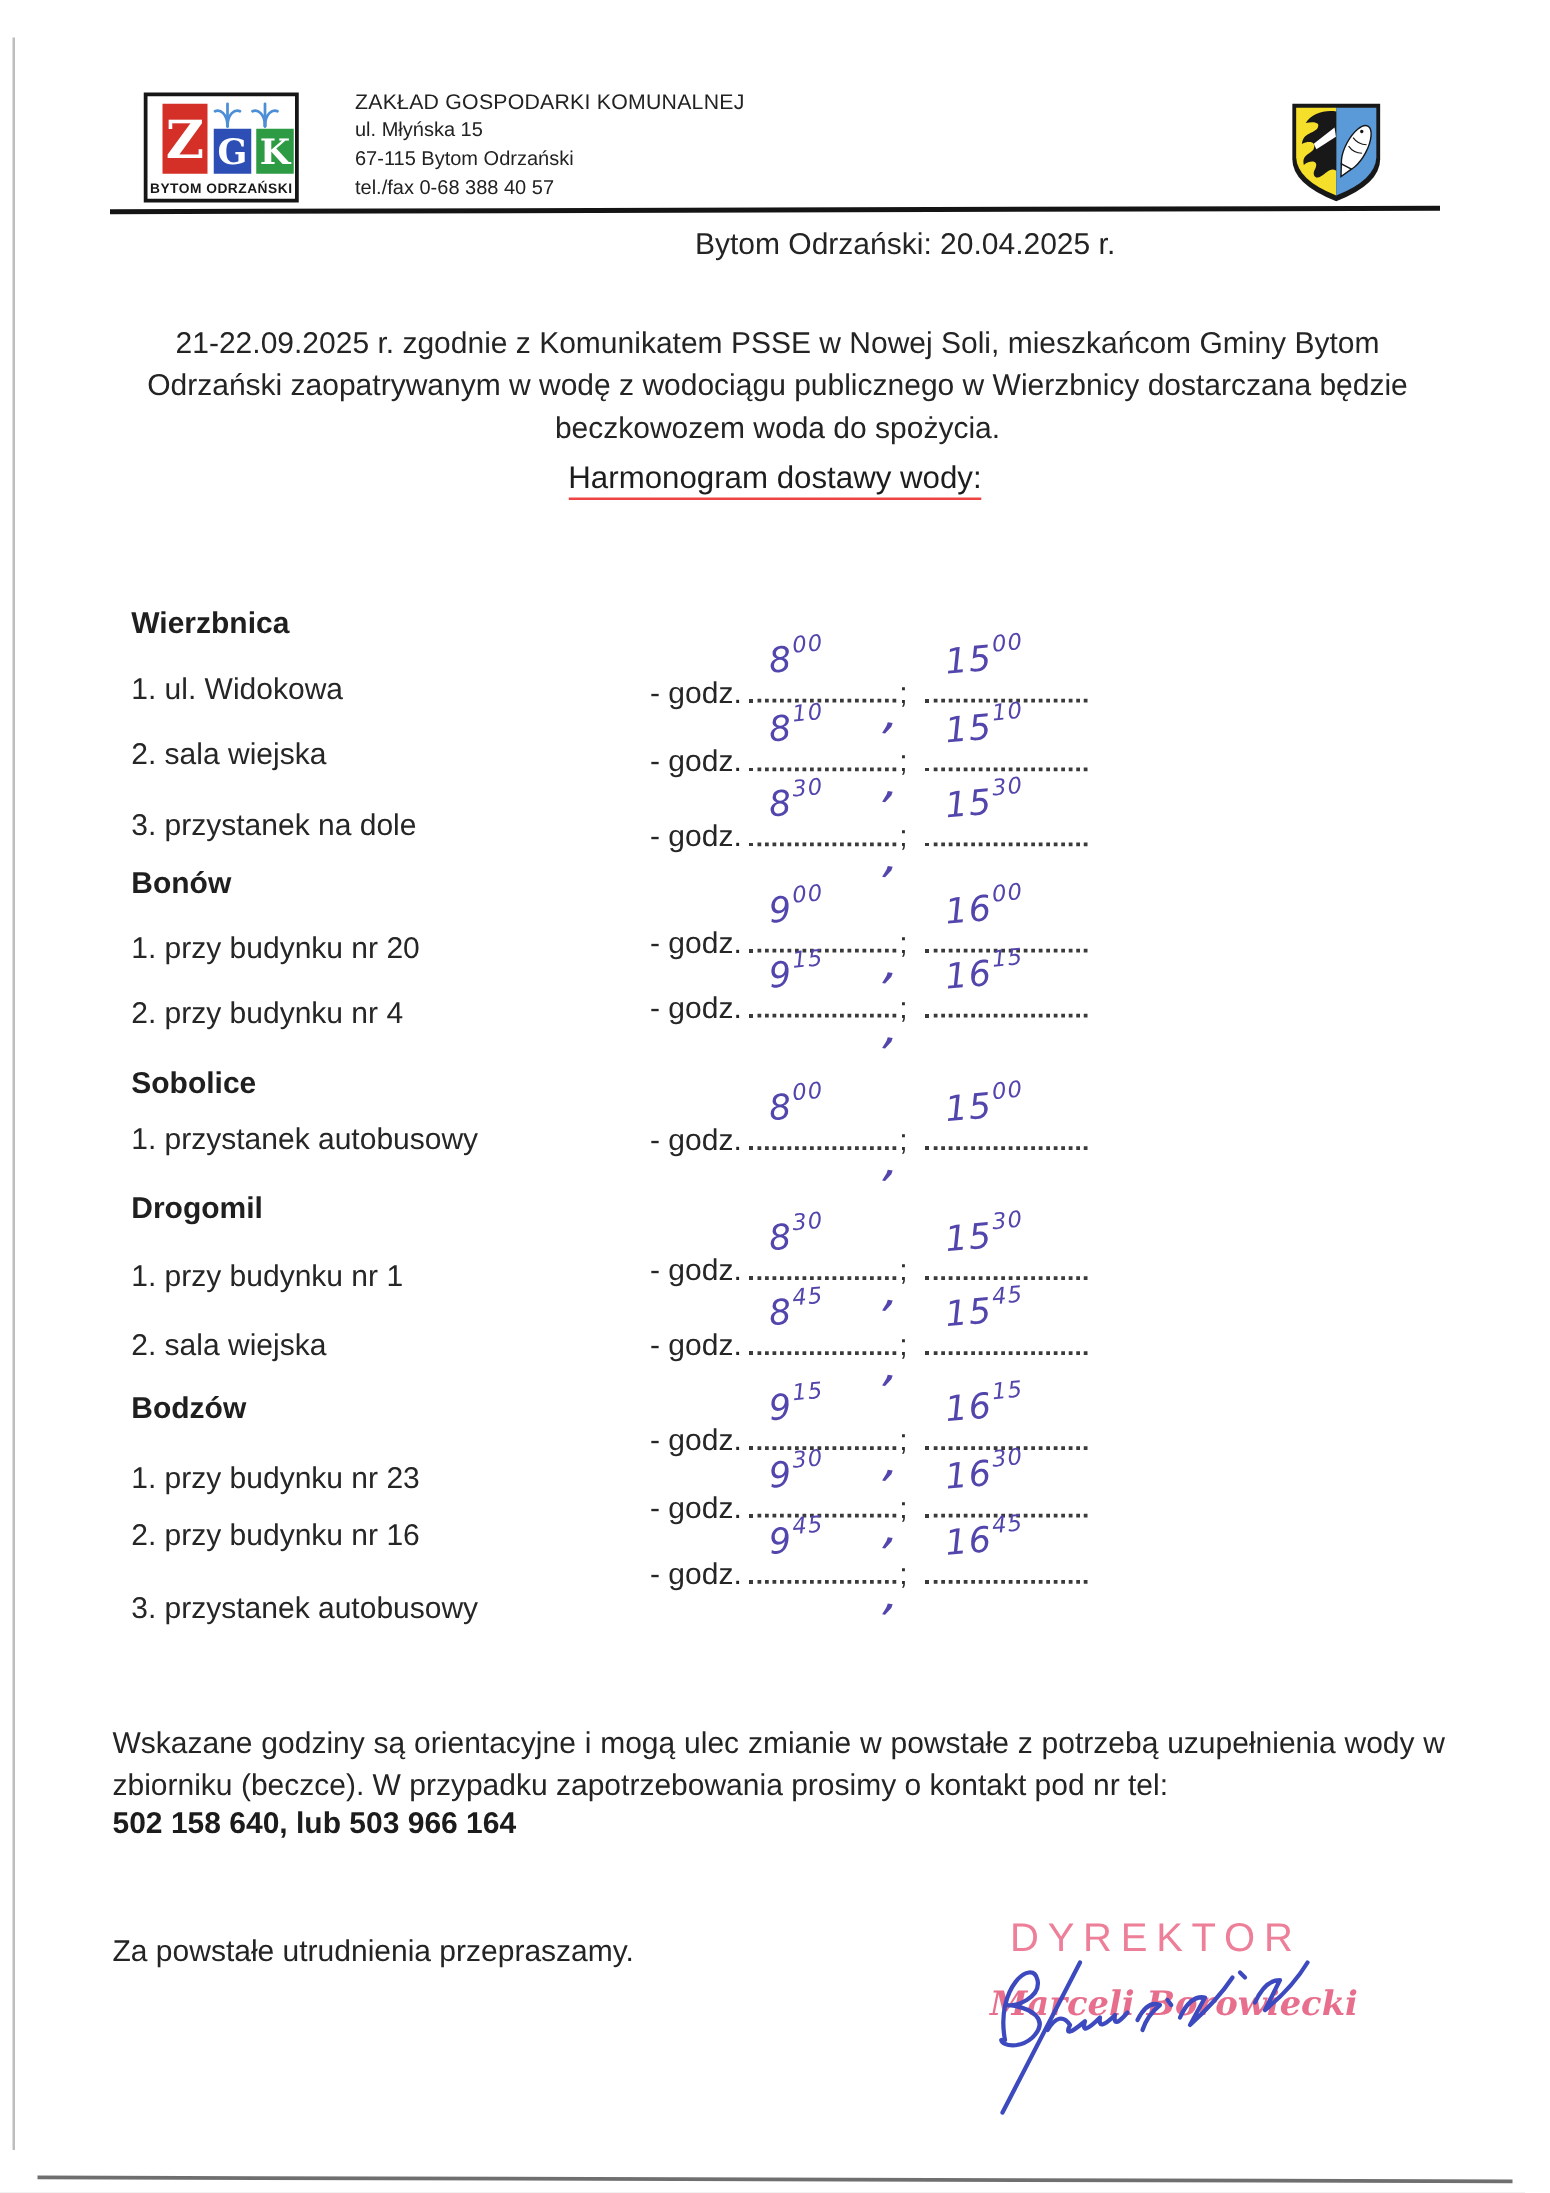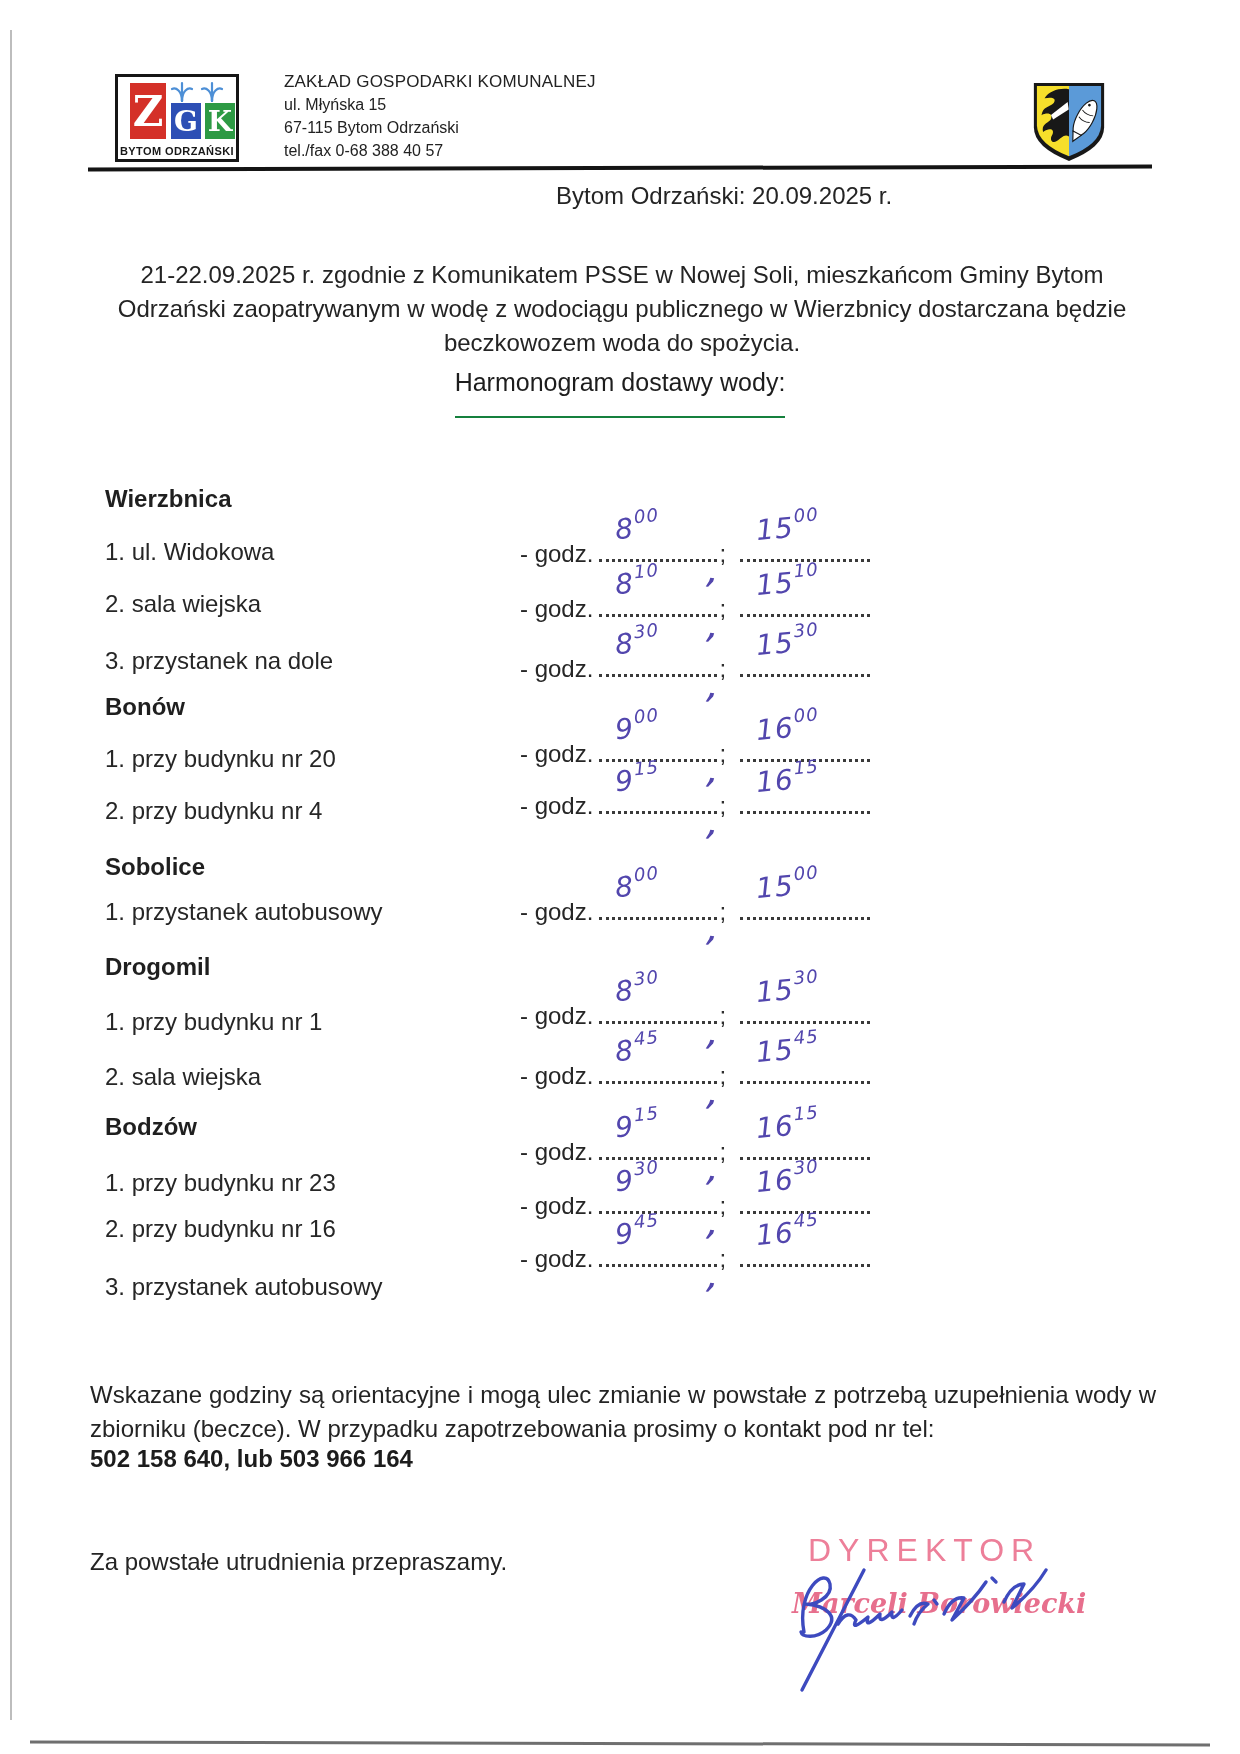--- a/index.html
+++ b/index.html
@@ -39,21 +39,21 @@
 
   .head-rule { position:absolute; left:88px; top:166px; width:1064px; height:4px; background:#141414; transform:rotate(-0.15deg); }
 
   
   .date-line { position:absolute; left:556px; top:182px; font-size:24px; color:#242424; }
   .intro-line { position:absolute; left:90px; top:218px; width:1060px; text-align:center; font-size:24px; color:#242424; }
   .intro-paragraph { position:absolute; left:90px; top:258px; width:1064px; text-align:center;
     font-size:24px; line-height:34px; color:#242424; }
   .schedule-heading { position:absolute; left:90px; top:368px; width:1060px; text-align:center;
     font-size:25px; color:#1d1d1d; }
-  .schedule-heading span { border-bottom:2px solid #15803d; padding-bottom:20px; }
+  .schedule-heading span { border-bottom:2px solid #ef4444; padding-bottom:2px; }
 
   
   .section-name { position:absolute; left:105px; font-size:24px; font-weight:bold; color:#1f1f1f; }
   .item-label { position:absolute; left:105px; font-size:24px; color:#262626; }
   .godz-row { position:absolute; left:520px; height:40px; white-space:nowrap; }
   .godz-label { font-size:24px; color:#262626; vertical-align:baseline; }
   .dots { display:inline-block; position:relative; height:22px; border-bottom:3px dotted #3a3a3a; vertical-align:baseline; }
   .dots.d1 { width:118px; margin-left:6px; }
   .dots.d2 { width:130px; margin-left:14px; }
   .printed-semi { display:inline-block; font-size:24px; color:#2e2e2e; margin-left:2px; vertical-align:baseline; }
@@ -120,21 +120,21 @@
         <path d="M64,72 L76,72 L70,84 Z" fill="#ffffff" stroke="#181818" stroke-width="1.5"></path>
         <circle cx="67" cy="32" r="1.8" fill="#181818"></circle>
         <path d="M62,42 Q70,46 78,42" stroke="#181818" stroke-width="1.2" fill="none"></path>
         <path d="M62,52 Q70,56 78,52" stroke="#181818" stroke-width="1.2" fill="none"></path>
       </g>
     </svg>
 
     <div class="head-rule"></div>
   </div>
 
-  <div class="date-line">Bytom Odrzański: 20.09.2025 r.</div>
+  <div class="date-line">Bytom Odrzański: 20.04.2025 r.</div>
   <div class="intro-paragraph">21-22.09.2025 r. zgodnie z Komunikatem PSSE w Nowej Soli, mieszkańcom Gminy Bytom Odrzański zaopatrywanym w wodę z wodociągu publicznego w Wierzbnicy dostarczana będzie beczkowozem woda do spożycia.</div>
   <div class="schedule-heading"><span>Harmonogram dostawy wody:</span></div>
 
   <div id="schedule">
       <div class="section-name" style="top: 485px;">Wierzbnica</div>
       <div class="item-label" style="top: 538px;">1. ul. Widokowa</div>
       <div class="godz-row" style="top: 540px;"><span class="godz-label">- godz.</span><span class="dots d1"><span class="hw hw-time"><span>8</span><sup>00</sup></span></span><span class="printed-semi">;</span><span class="hw hw-semi" style="left: 188px;">,</span><span class="dots d2"><span class="hw hw-time"><span>15</span><sup>00</sup></span></span></div>
       <div class="item-label" style="top: 590px;">2. sala wiejska</div>
       <div class="godz-row" style="top: 595px;"><span class="godz-label">- godz.</span><span class="dots d1"><span class="hw hw-time"><span>8</span><sup>10</sup></span></span><span class="printed-semi">;</span><span class="hw hw-semi" style="left: 188px;">,</span><span class="dots d2"><span class="hw hw-time"><span>15</span><sup>10</sup></span></span></div>
       <div class="item-label" style="top: 647px;">3. przystanek na dole</div>

